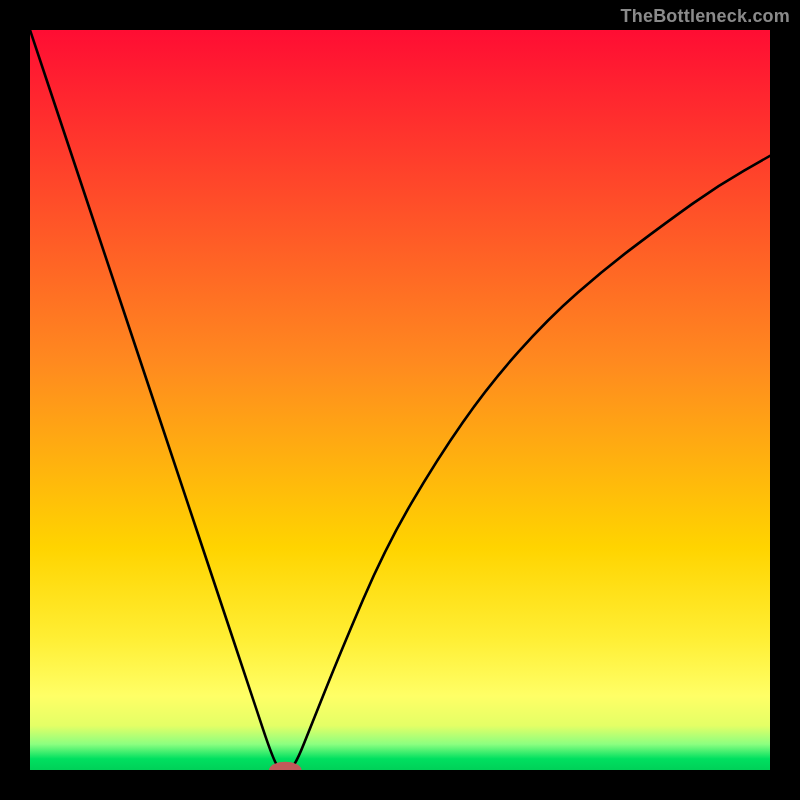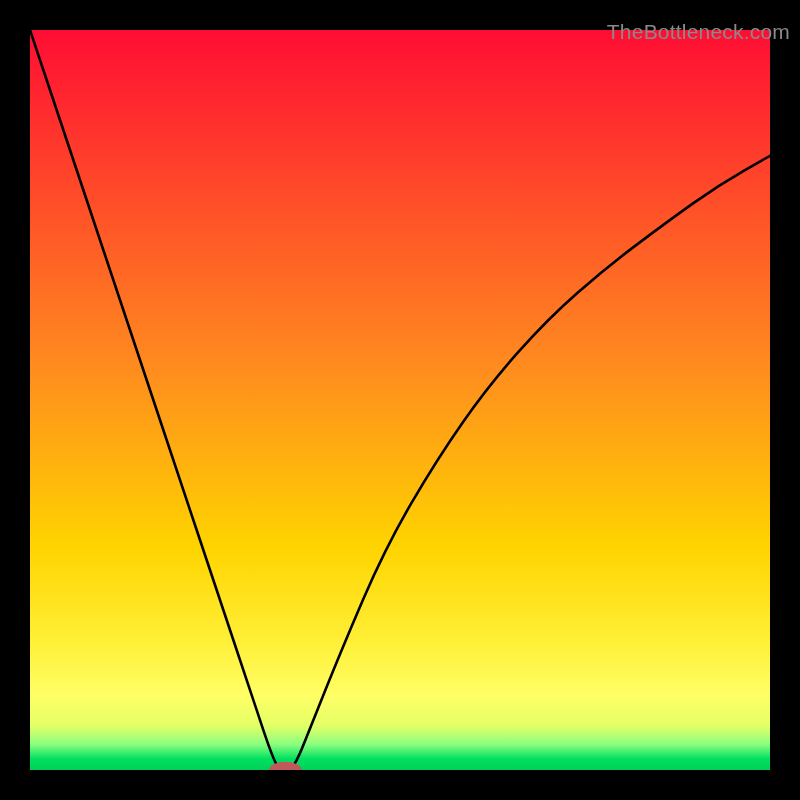--- a/index.html
+++ b/index.html
@@ -20,25 +20,25 @@
   }
   .plot-area {
     position: absolute;
     left: 30px;
     top: 30px;
     width: 740px;
     height: 740px;
   }
   .watermark {
     position: absolute;
-    top: 20px;
+    top: 6px;
     right: 10px;
     color: #8a8a8a;
-    font-size: 21px;
-    font-weight: 400;
+    font-size: 18px;
+    font-weight: 700;
     letter-spacing: 0.2px;
     user-select: none;
   }
 </style>
 </head>
 <body>
 
 <div class="frame">
 
   <div class="plot-area">

